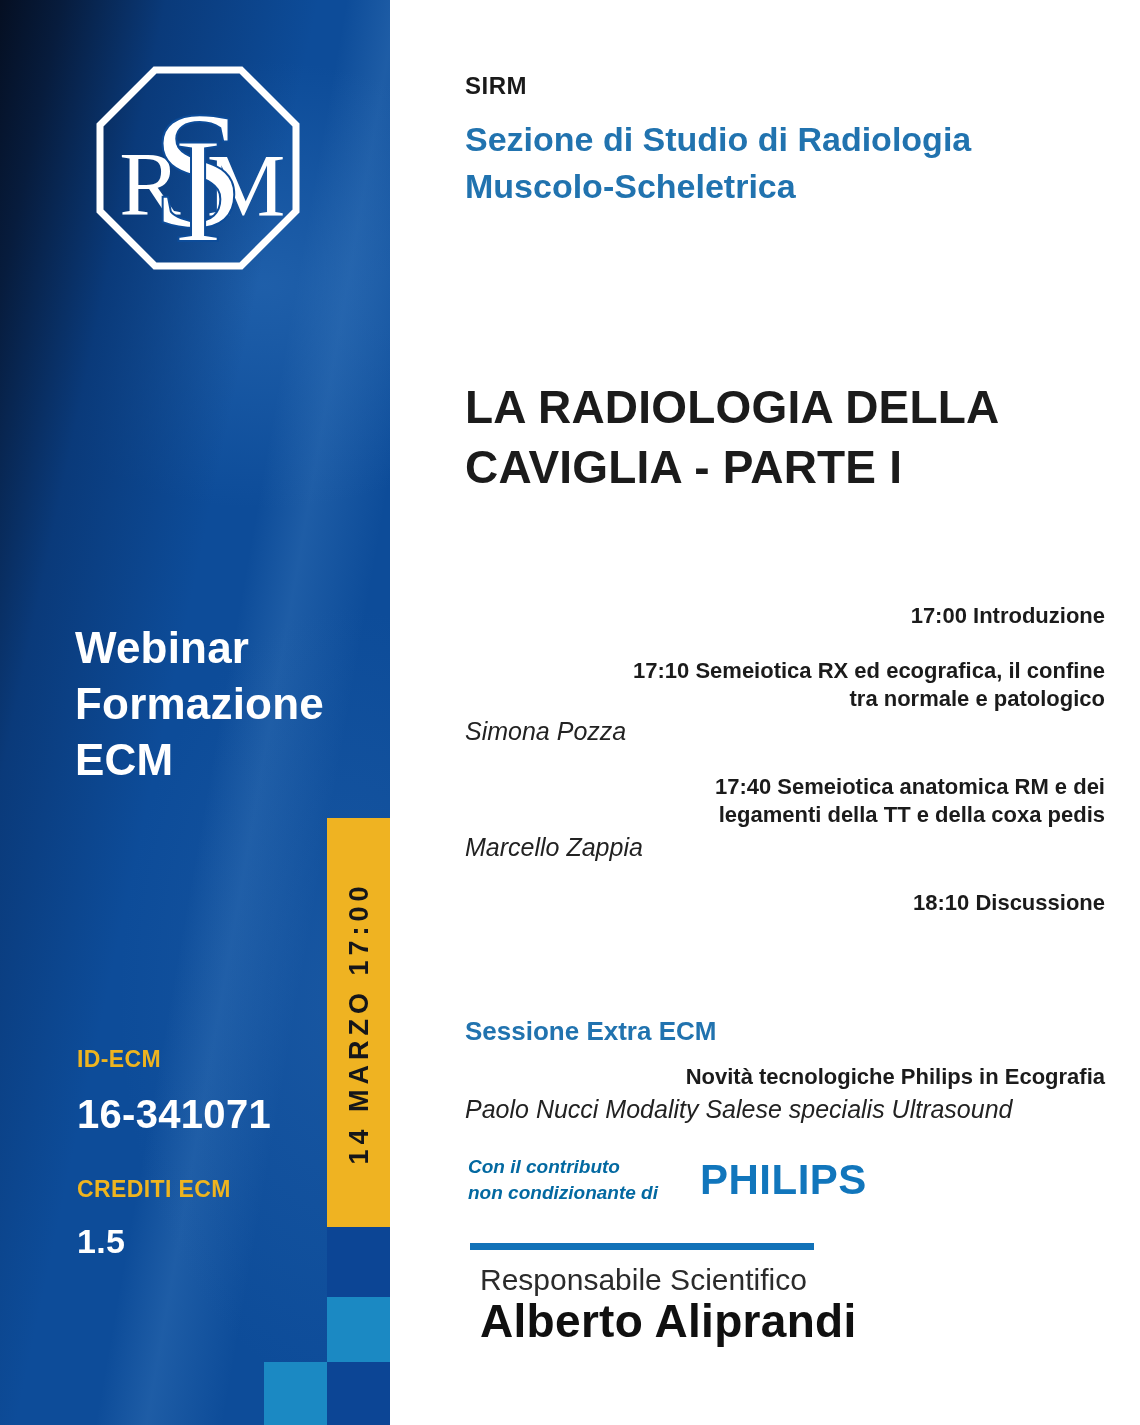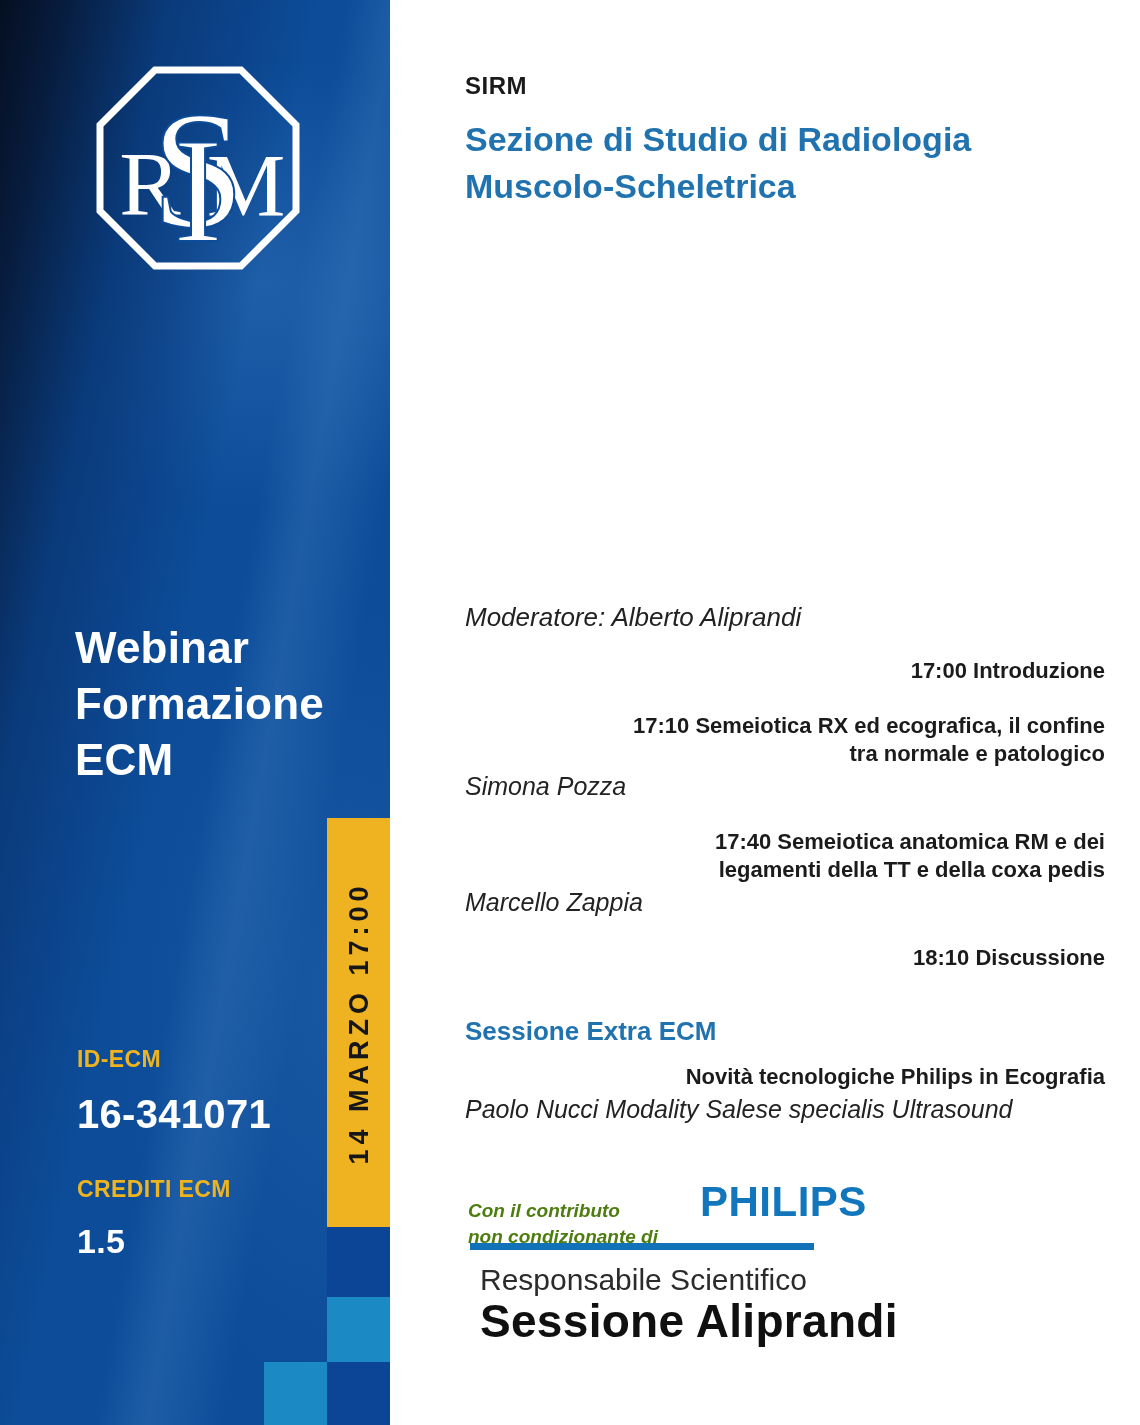--- a/index.html
+++ b/index.html
@@ -53,21 +53,21 @@
   .program { position:absolute; left:465px; top:602px; width:640px; }
   .moderator { font-size:26px; font-style:italic; color:#222222; margin-bottom:24px; }
   .p-item { margin-bottom:27px; }
   .p-title { font-size:22px; font-weight:bold; color:#1b1b1b; line-height:1.27; white-space:pre;text-align:right; }
   .p-speaker { font-size:25px; font-style:italic; color:#222222; line-height:1.2; margin-top:3px; }
 
   .extra { position:absolute; left:465px; top:1016px; width:640px; }
   .extra-heading { font-size:26px; font-weight:bold; color:#2173af; margin-bottom:16px; }
 
   .sponsor { position:absolute; left:468px; top:1154px; display:flex; align-items:center; gap:42px; }
-  .contrib { font-size:19px; font-weight:bold; font-style:italic; color:#4d7c0f; line-height:1.35; white-space:pre;margin-top:44px; }
+  .contrib { font-size:19px; font-weight:bold; font-style:italic; color:#0369a1; line-height:1.35; white-space:pre; }
   .philips-logo { font-size:42px; font-weight:800; color:#1176bc; letter-spacing:0.5px; }
 
   .divider { position:absolute; left:470px; top:1243px; width:344px; height:7px; background:#1272b8; }
   .resp-label { position:absolute; left:480px; top:1263px; font-size:30px; font-weight:normal; color:#2b2b2b; }
   .resp-name  { position:absolute; left:480px; top:1294px; font-size:46px; font-weight:800; color:#101010; letter-spacing:0.3px; }
 </style>
 </head>
 <body>
 
 <div class="flyer">
@@ -104,23 +104,24 @@
 
   <div class="sq sq-royal-under"></div>
   <div class="sq sq-light-1"></div>
   <div class="sq sq-royal-2"></div>
   <div class="sq sq-light-2"></div>
 
   <div class="org">SIRM</div>
   <div class="section-title">Sezione di Studio di Radiologia
 Muscolo-Scheletrica</div>
 
+  <div class="event-title">LA RADIOLOGIA DELLA
+CAVIGLIA - PARTE I</div>
 
   <div class="program">
-    <div class="moderator">Moderatore: Alberto Aliprandi</div>
 
     <div class="p-item">
       <div class="p-title">17:00 Introduzione</div>
     </div>
 
     <div class="p-item">
       <div class="p-title">17:10 Semeiotica RX ed ecografica, il confine
 tra normale e patologico</div>
       <div class="p-speaker">Simona Pozza</div>
     </div>
@@ -143,15 +144,15 @@
   </div>
 
   <div class="sponsor">
     <div class="contrib">Con il contributo
 non condizionante di</div>
     <div class="philips-logo">PHILIPS</div>
   </div>
 
   <div class="divider"></div>
   <div class="resp-label">Responsabile Scientifico</div>
-  <div class="resp-name">Sessione Aliprandi</div>
+  <div class="resp-name">Alberto Aliprandi</div>
 
 </div>
 
 </body></html>

